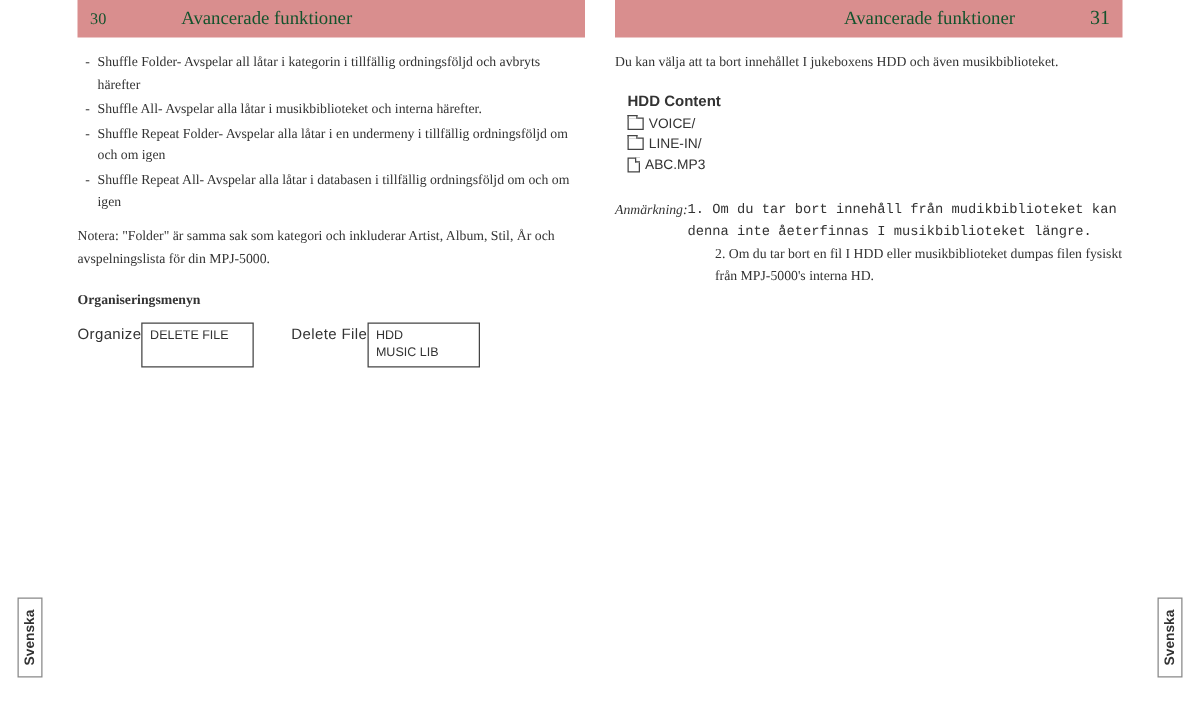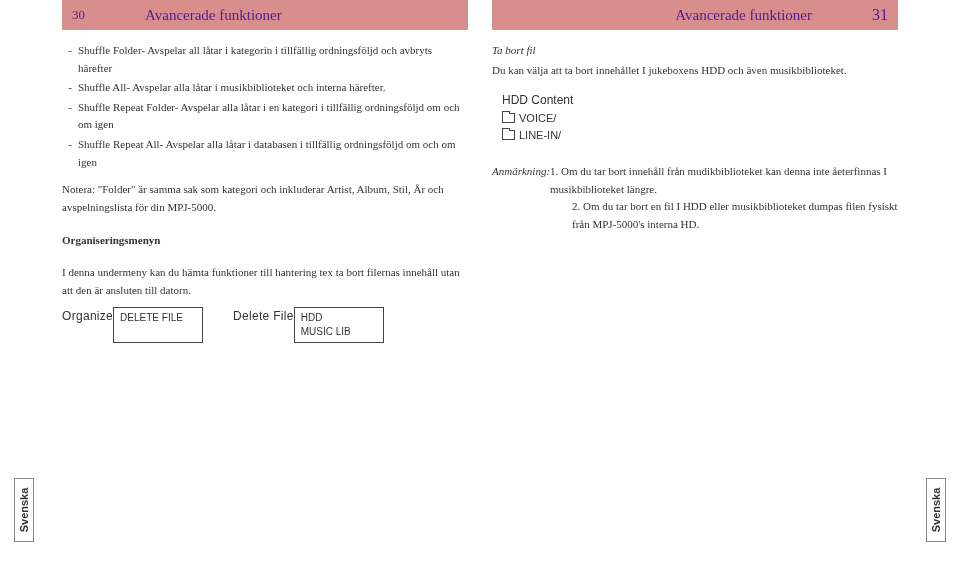--- a/index.html
+++ b/index.html
@@ -19,60 +19,60 @@
       padding: 0 50px;
     }
     .col {
       width: 50%;
       padding: 0 12px;
       display: flex;
       flex-direction: column;
     }
     .header-bar {
       background: #d98e8e;
-      color: #4c1d95;
+      color: #14532d;
       height: 30px;
       display: flex;
       align-items: center;
       padding: 0 10px;
       margin-bottom: 12px;
       font-size: 15px;
       font-family: 'Times New Roman', serif;
     }
     .header-left { justify-content: flex-start; }
     .header-left .pagenum { margin-right: 60px; font-size: 13px; }
     .header-right { justify-content: flex-end; }
     .header-right .pagenum { margin-left: 60px; font-size: 16px; }
     .content { line-height: 1.6; }
     .bullet-row { display: flex; margin-bottom: 2px; }
     .bullet-dash { width: 16px; text-align: center; flex-shrink: 0; }
     .bullet-text { flex: 1; }
     .note { margin-top: 10px; line-height: 1.6; }
-    .section-heading { font-weight: bold; margin-top: 16px; margin-bottom: 14px; font-size: 11px; }
+    .section-heading { font-weight: bold; margin-top: 16px; margin-bottom: 0; font-size: 11px; }
     .section-heading-italic { font-style: italic; font-weight: normal; font-family: 'Times New Roman', serif; margin-bottom: 2px; }
     .ui-boxes { display: flex; gap: 30px; margin-top: 8px; }
     .ui-box-group { display: flex; flex-direction: row; }
     .ui-box-label { font-family: Arial, sans-serif; font-size: 12px; margin-bottom: 2px; letter-spacing: 0.3px; }
     .ui-box {
       border: 1px solid #444;
       padding: 3px 6px;
       font-family: Arial, sans-serif;
       font-size: 10px;
       min-width: 90px;
       background: #fff;
       line-height: 1.4;
     }
     .hdd-box {
       margin-top: 8px;
       border: none;
       font-family: Arial, sans-serif;
       font-size: 11px;
       line-height: 1.5;
     }
-    .hdd-title { font-weight: normal; font-size: 12px; margin-bottom: 1px; }
+    .hdd-title { font-weight: bold; font-size: 12px; margin-bottom: 1px; }
     .folder-row { display: flex; align-items: center; gap: 4px; }
     .folder-icon {
       display: inline-block;
       width: 13px; height: 10px;
       border: 1px solid #444;
       position: relative;
       background: #fff;
     }
     .folder-icon::before {
       content: '';
@@ -139,30 +139,29 @@
       <div class="bullet-row">
         <div class="bullet-dash">-</div>
         <div class="bullet-text">Shuffle Folder- Avspelar all låtar i kategorin i tillfällig ordningsföljd och avbryts härefter</div>
       </div>
       <div class="bullet-row">
         <div class="bullet-dash">-</div>
         <div class="bullet-text">Shuffle All- Avspelar alla låtar i musikbiblioteket och interna härefter.</div>
       </div>
       <div class="bullet-row">
         <div class="bullet-dash">-</div>
-        <div class="bullet-text">Shuffle Repeat Folder- Avspelar alla låtar i en kategori i tillfällig ordningsföljd om och om igen</div>
+        <div class="bullet-text">Shuffle Repeat Folder- Avspelar alla låtar i en undermeny i tillfällig ordningsföljd om och om igen</div>
       </div>
       <div class="bullet-row">
         <div class="bullet-dash">-</div>
         <div class="bullet-text">Shuffle Repeat All- Avspelar alla låtar i databasen i tillfällig ordningsföljd om och om igen</div>
       </div>
       <div class="note">Notera: "Folder" är samma sak som kategori och inkluderar Artist, Album, Stil, År och avspelningslista för din MPJ-5000.</div>
 
       <div class="section-heading">Organiseringsmenyn</div>
-      <div>I denna undermeny kan du hämta funktioner till hantering tex ta bort filernas innehåll utan att den är ansluten till datorn.</div>
 
       <div class="ui-boxes">
         <div class="ui-box-group">
           <div class="ui-box-label">Organize</div>
           <div class="ui-box">
             <div>DELETE FILE</div>
           </div>
         </div>
         <div class="ui-box-group">
           <div class="ui-box-label">Delete File</div>
@@ -174,39 +173,42 @@
       </div>
     </div>
   </div>
 
   <div class="col">
     <div class="header-bar header-right">
       <span>Avancerade funktioner</span>
       <span class="pagenum">31</span>
     </div>
     <div class="content">
-      <div class="section-heading-italic">Ta bort fil</div>
       <div>Du kan välja att ta bort innehållet I jukeboxens HDD och även musikbiblioteket.</div>
 
       <div class="hdd-box" style="margin-left:10px;margin-top:12px;">
         <div class="hdd-title">HDD Content</div>
         <div class="folder-row">
           <span class="folder-icon"></span>
           <span>VOICE/</span>
         </div>
         <div class="folder-row">
           <span class="folder-icon"></span>
           <span>LINE-IN/</span>
         </div>
+        <div class="folder-row">
+          <span class="file-icon"></span>
+          <span>ABC.MP3</span>
+        </div>
       </div>
 
       <div class="annotations">
         <div class="anno-row">
           <span class="anno-label">Anmärkning: </span>
-          <span class="anno-text" style="flex:1;">1. Om du tar bort innehåll från mudikbiblioteket kan denna inte åeterfinnas I musikbiblioteket längre.</span>
+          <span class="anno-text" style="flex:1;font-family:Liberation Mono, monospace;">1. Om du tar bort innehåll från mudikbiblioteket kan denna inte åeterfinnas I musikbiblioteket längre.</span>
         </div>
         <div class="anno-indent">2. Om du tar bort en fil I HDD eller musikbiblioteket dumpas filen fysiskt från MPJ-5000's interna HD.</div>
       </div>
     </div>
   </div>
 </div>
 
 <div class="side-tab side-tab-left">
   <span>Svenska</span>
 </div>

